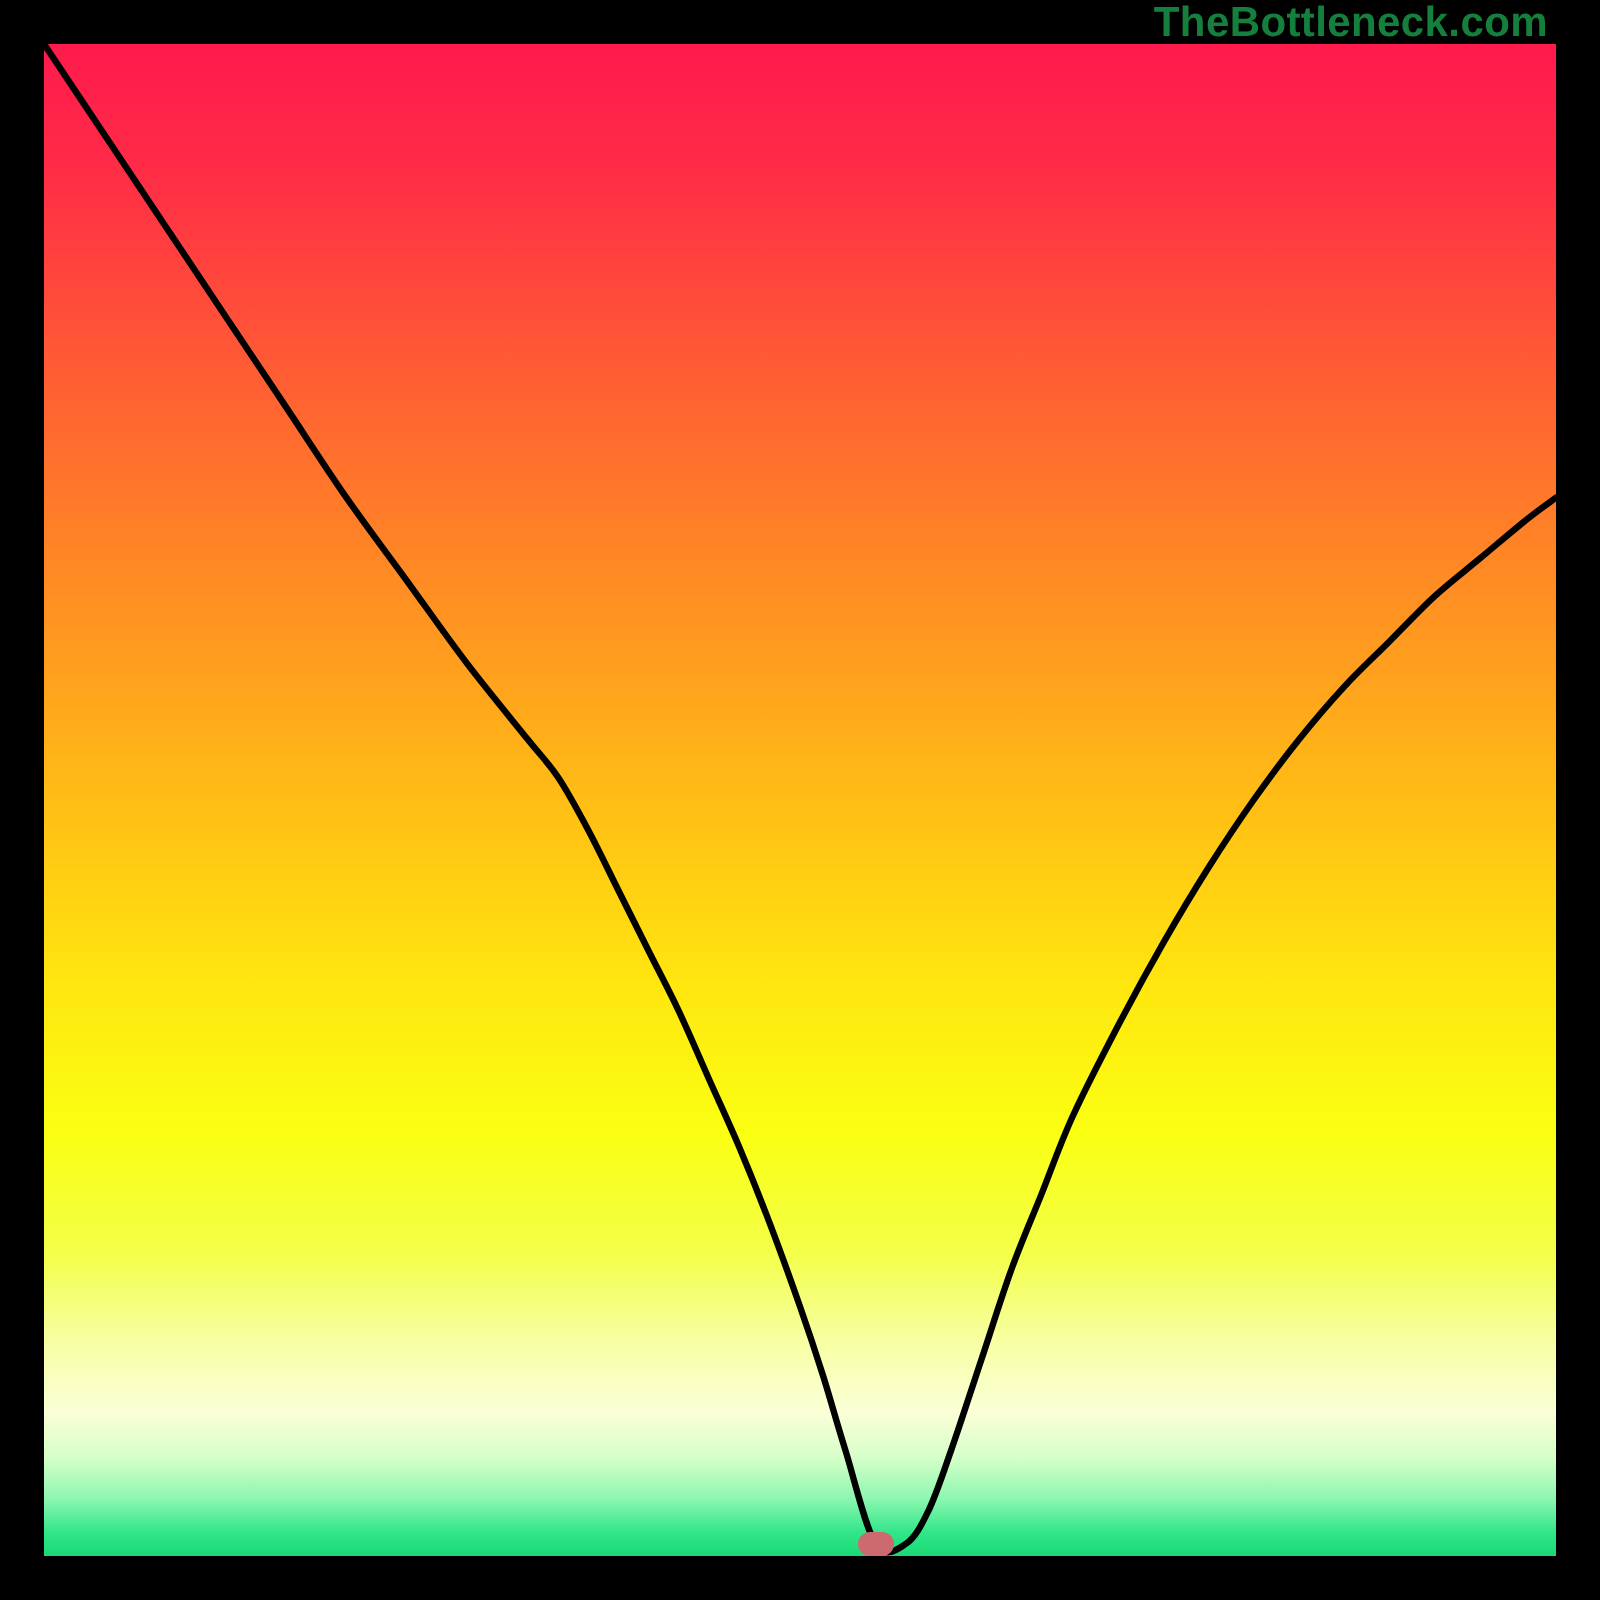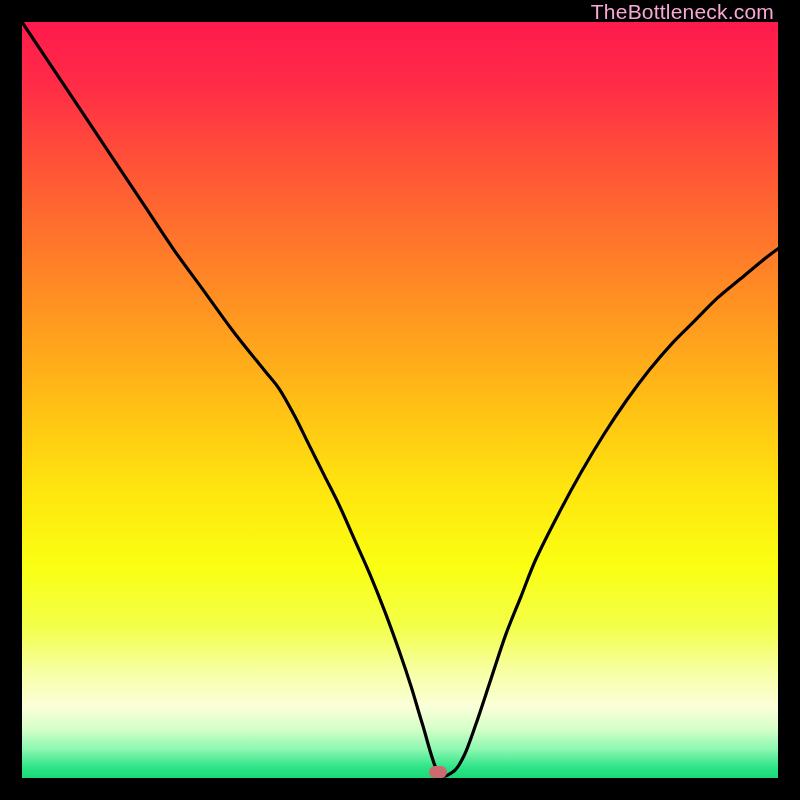--- a/index.html
+++ b/index.html
@@ -37,24 +37,24 @@
     position: absolute;
     width: 18px;
     height: 12px;
     border-radius: 6px;
     transform: translate(-50%, -50%);
   }
   .watermark {
     position: absolute;
     top: 0px;
     right: 26px;
-    color: #f9a8d4;
+    color: #15803d;
     font-size: 21px;
     letter-spacing: 0.2px;
-    font-weight: 400;
+    font-weight: 700;
   }
 </style>
 </head>
 <body>
 
 <div class="frame">
 
   <div class="plot-area">
 
     <svg class="gradient-bg" id="grad-svg" viewBox="0 0 756 756" preserveAspectRatio="none">

